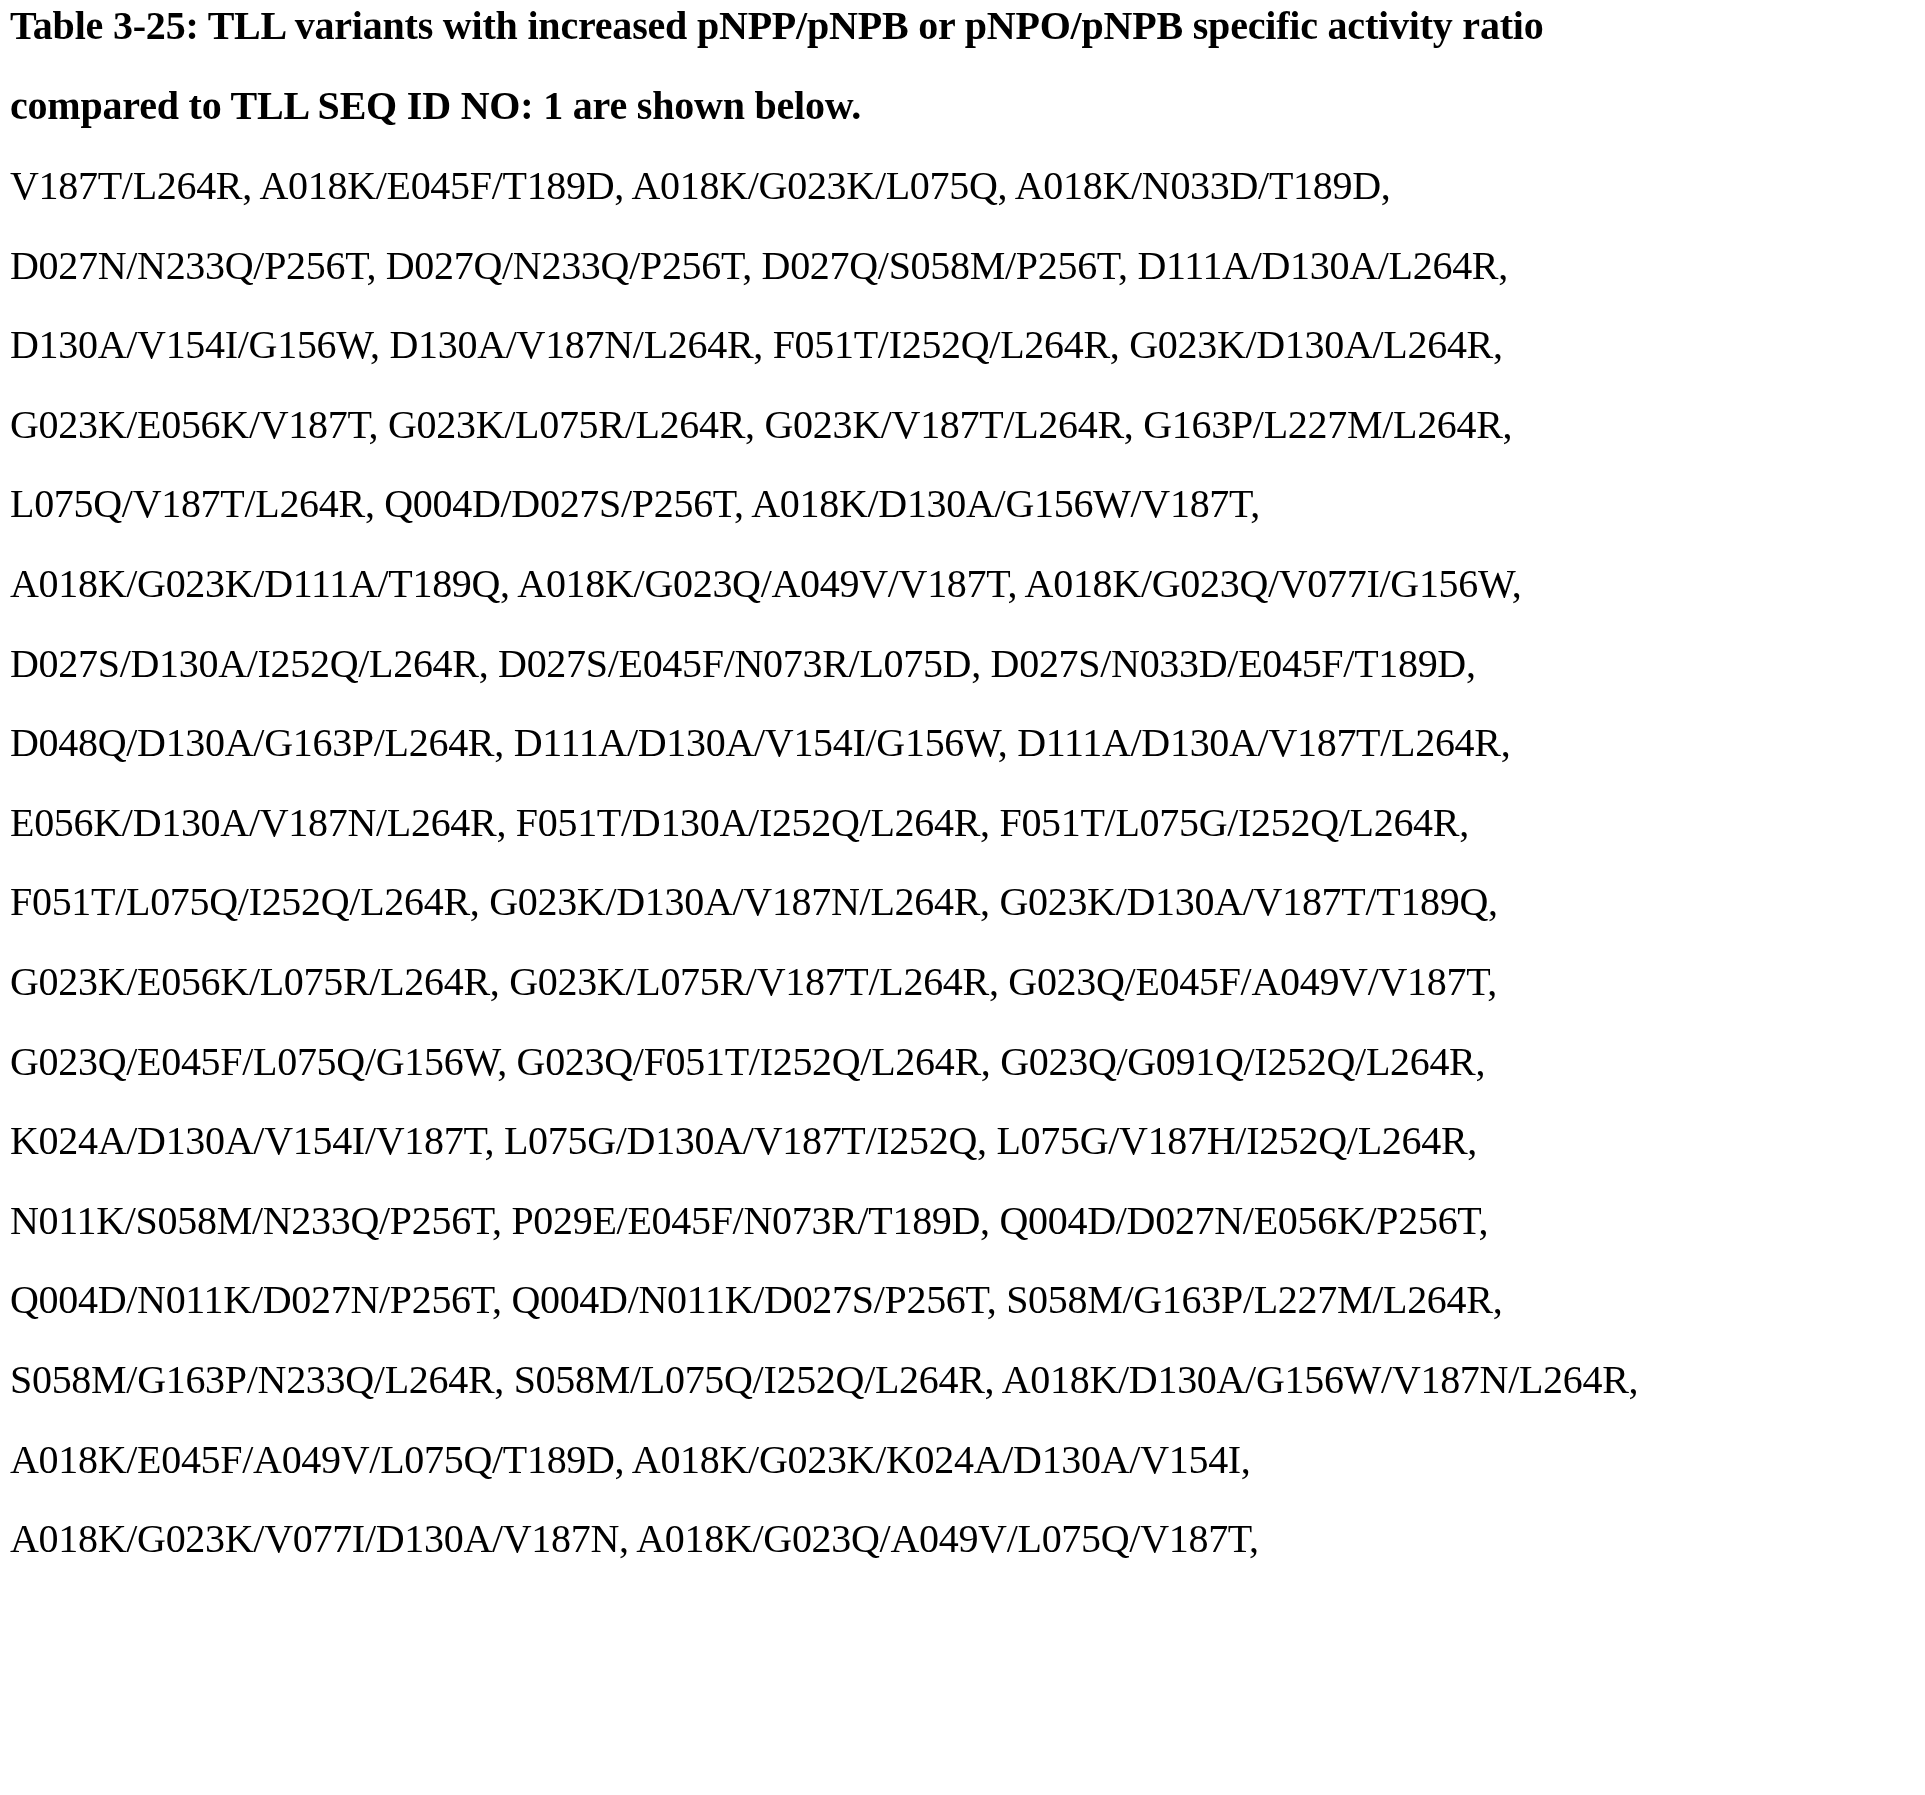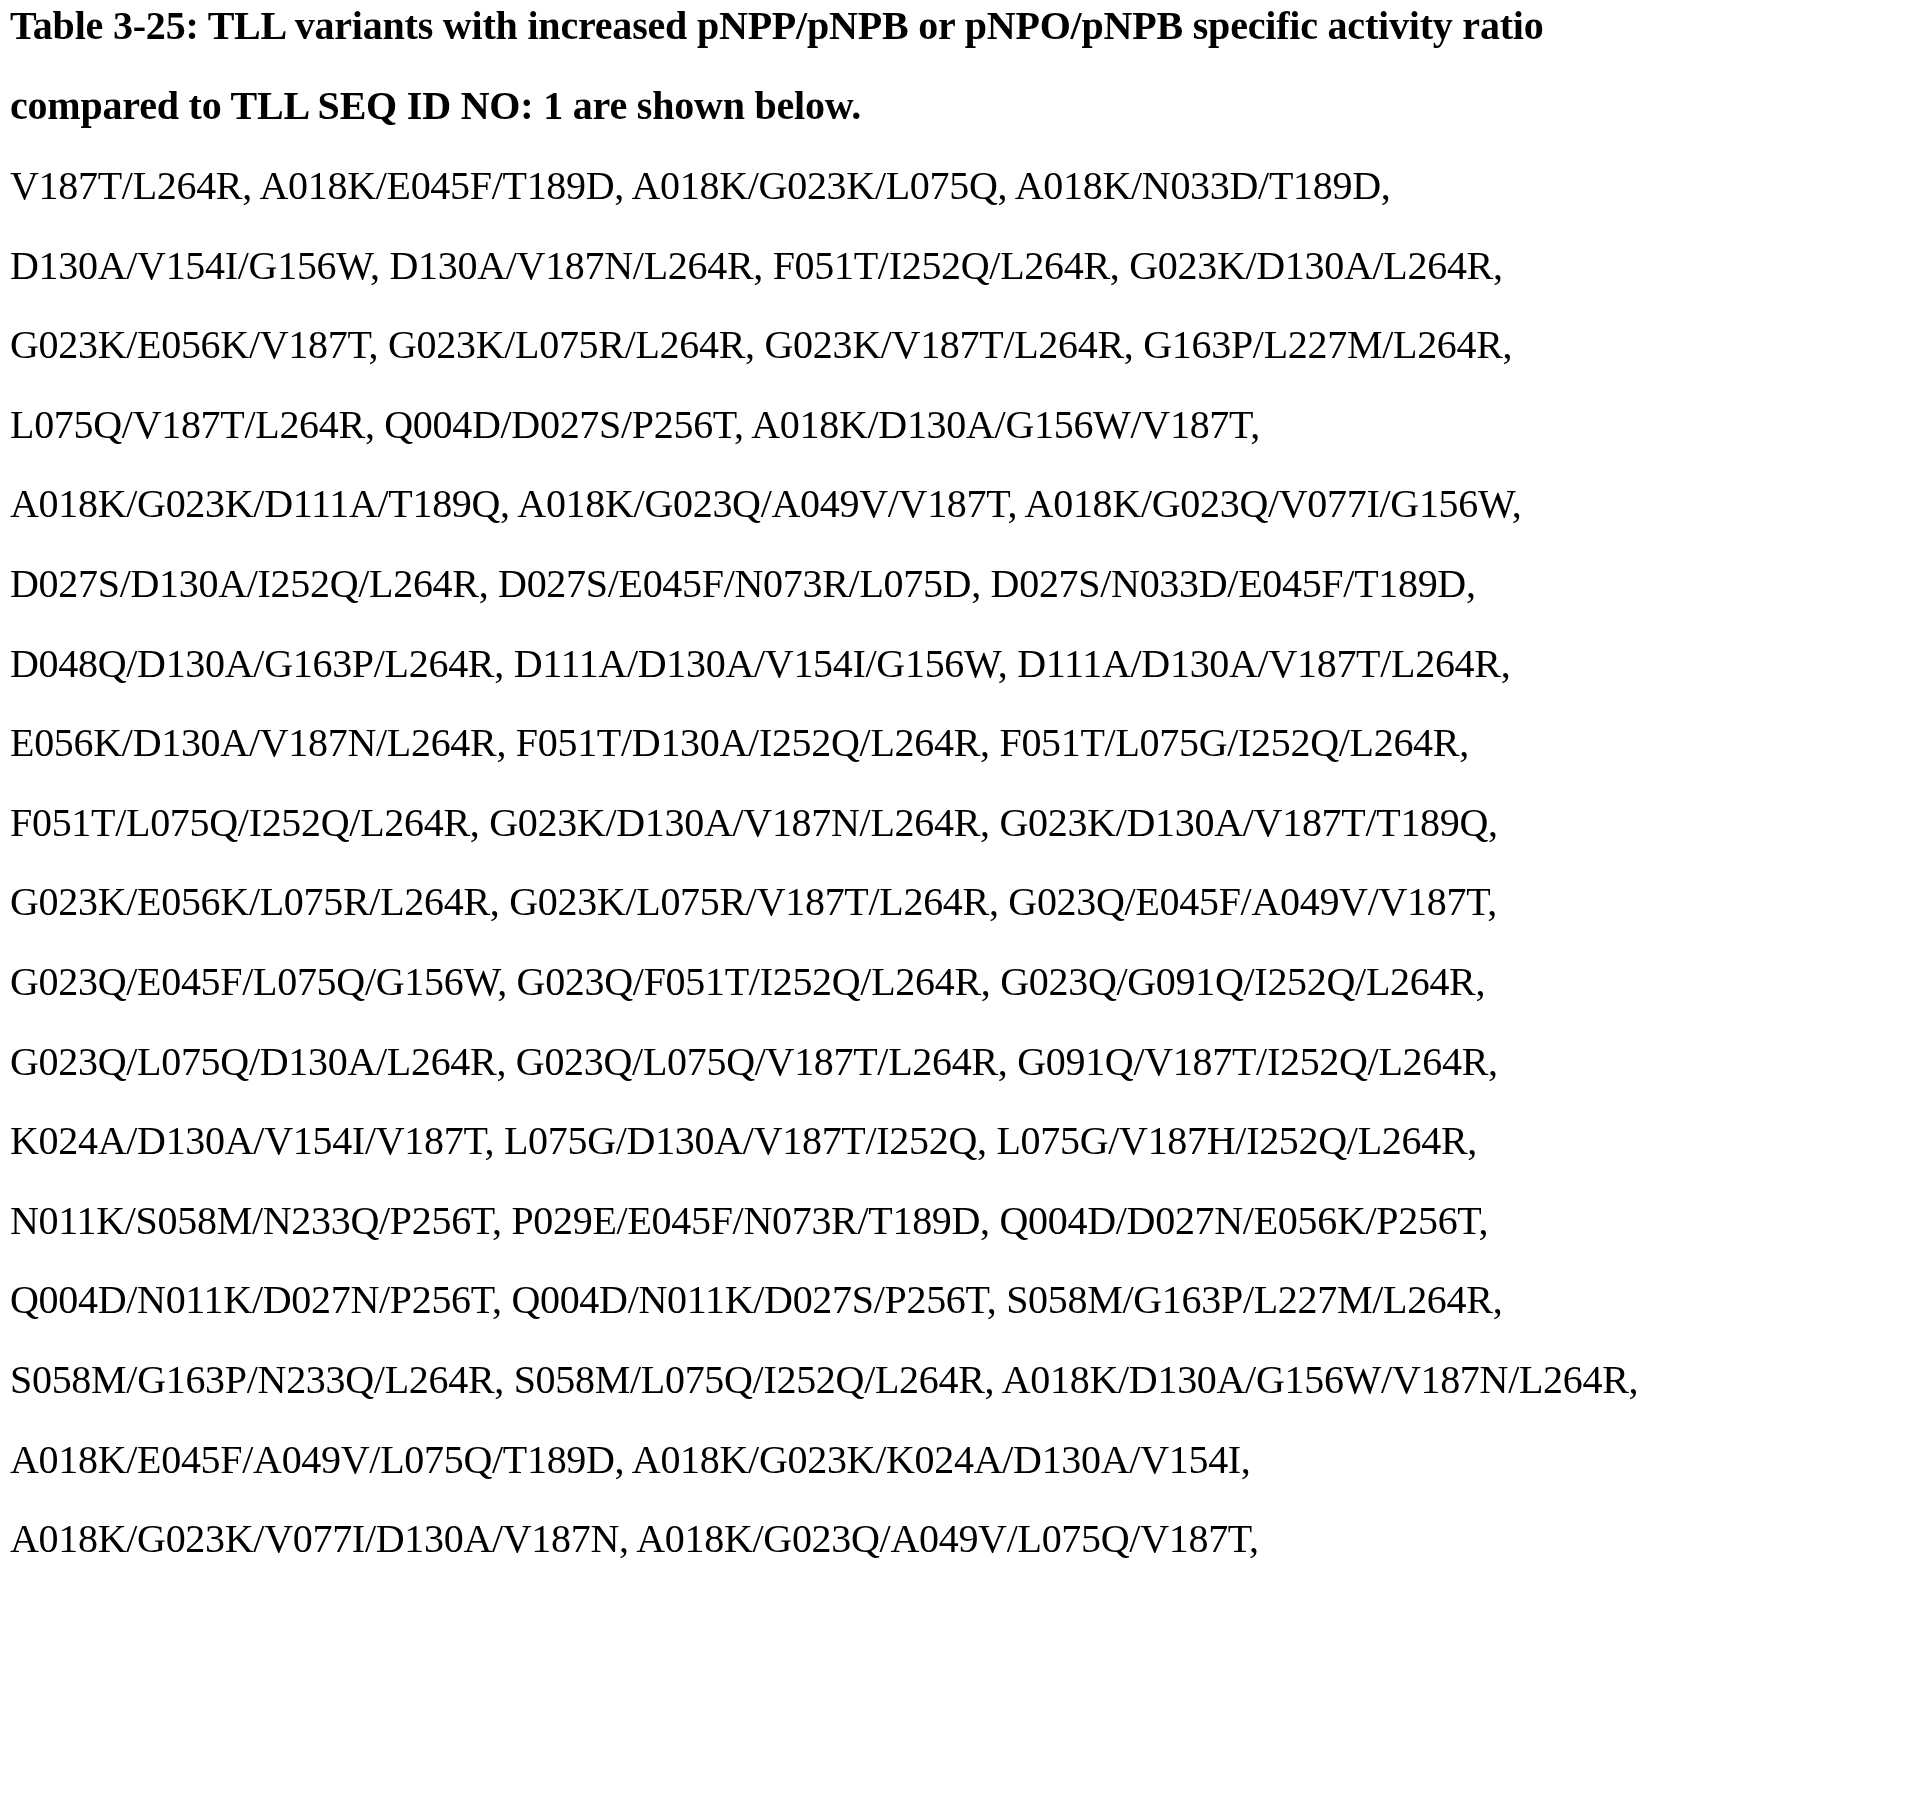--- a/index.html
+++ b/index.html
@@ -44,31 +44,31 @@
 </head>
 <body>
 
 <div class="page">
   <div class="title">
     <div class="title-line first">Table 3-25: TLL variants with increased pNPP/pNPB or pNPO/pNPB specific activity ratio</div>
     <div class="title-line">compared to TLL SEQ ID NO: 1 are shown below.</div>
   </div>
   <div class="body">
     <div class="body-line">V187T/L264R, A018K/E045F/T189D, A018K/G023K/L075Q, A018K/N033D/T189D,</div>
+    <div class="body-line">D027N/N233Q/P256T, D027Q/N233Q/P256T, D027Q/S058M/P256T, D111A/D130A/L264R,</div>
     <div class="body-line">D130A/V154I/G156W, D130A/V187N/L264R, F051T/I252Q/L264R, G023K/D130A/L264R,</div>
     <div class="body-line">G023K/E056K/V187T, G023K/L075R/L264R, G023K/V187T/L264R, G163P/L227M/L264R,</div>
     <div class="body-line">L075Q/V187T/L264R, Q004D/D027S/P256T, A018K/D130A/G156W/V187T,</div>
     <div class="body-line">A018K/G023K/D111A/T189Q, A018K/G023Q/A049V/V187T, A018K/G023Q/V077I/G156W,</div>
     <div class="body-line">D027S/D130A/I252Q/L264R, D027S/E045F/N073R/L075D, D027S/N033D/E045F/T189D,</div>
     <div class="body-line">D048Q/D130A/G163P/L264R, D111A/D130A/V154I/G156W, D111A/D130A/V187T/L264R,</div>
     <div class="body-line">E056K/D130A/V187N/L264R, F051T/D130A/I252Q/L264R, F051T/L075G/I252Q/L264R,</div>
     <div class="body-line">F051T/L075Q/I252Q/L264R, G023K/D130A/V187N/L264R, G023K/D130A/V187T/T189Q,</div>
     <div class="body-line">G023K/E056K/L075R/L264R, G023K/L075R/V187T/L264R, G023Q/E045F/A049V/V187T,</div>
     <div class="body-line">G023Q/E045F/L075Q/G156W, G023Q/F051T/I252Q/L264R, G023Q/G091Q/I252Q/L264R,</div>
-    <div class="body-line">G023Q/L075Q/D130A/L264R, G023Q/L075Q/V187T/L264R, G091Q/V187T/I252Q/L264R,</div>
     <div class="body-line">K024A/D130A/V154I/V187T, L075G/D130A/V187T/I252Q, L075G/V187H/I252Q/L264R,</div>
     <div class="body-line">N011K/S058M/N233Q/P256T, P029E/E045F/N073R/T189D, Q004D/D027N/E056K/P256T,</div>
     <div class="body-line">Q004D/N011K/D027N/P256T, Q004D/N011K/D027S/P256T, S058M/G163P/L227M/L264R,</div>
     <div class="body-line">S058M/G163P/N233Q/L264R, S058M/L075Q/I252Q/L264R, A018K/D130A/G156W/V187N/L264R,</div>
     <div class="body-line">A018K/E045F/A049V/L075Q/T189D, A018K/G023K/K024A/D130A/V154I,</div>
     <div class="body-line">A018K/G023K/V077I/D130A/V187N, A018K/G023Q/A049V/L075Q/V187T,</div>
   </div>
 </div>
 
 </body></html>

